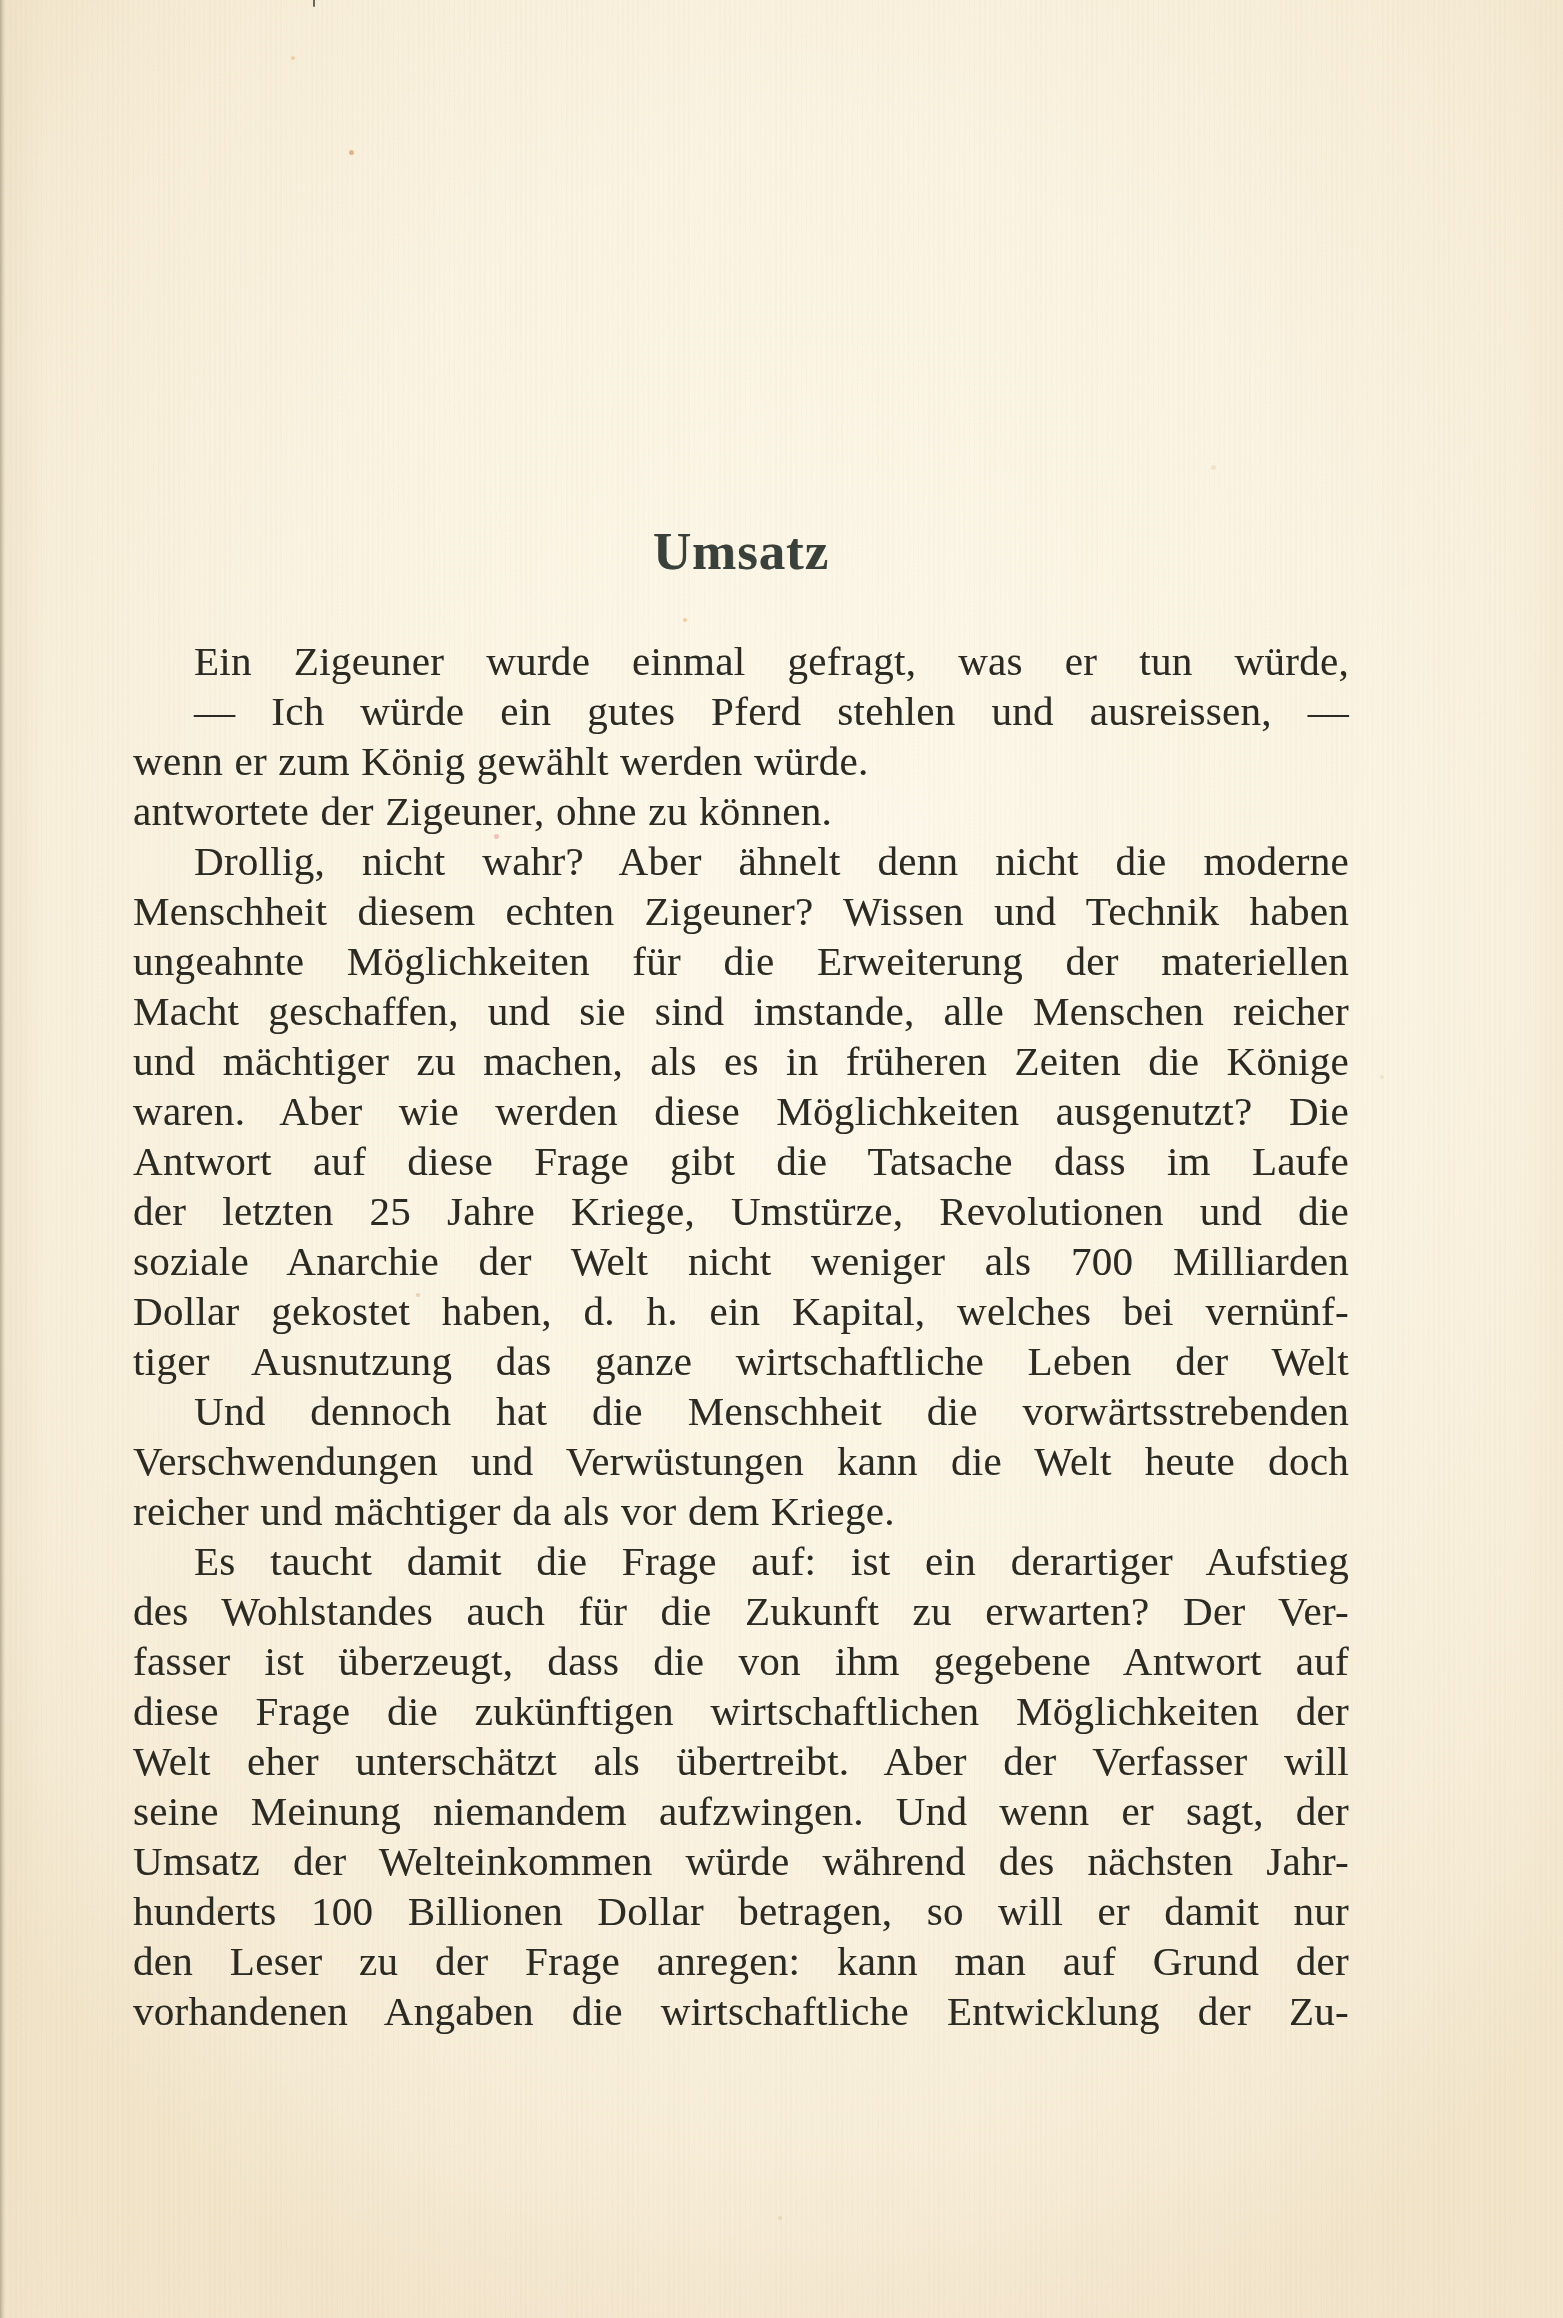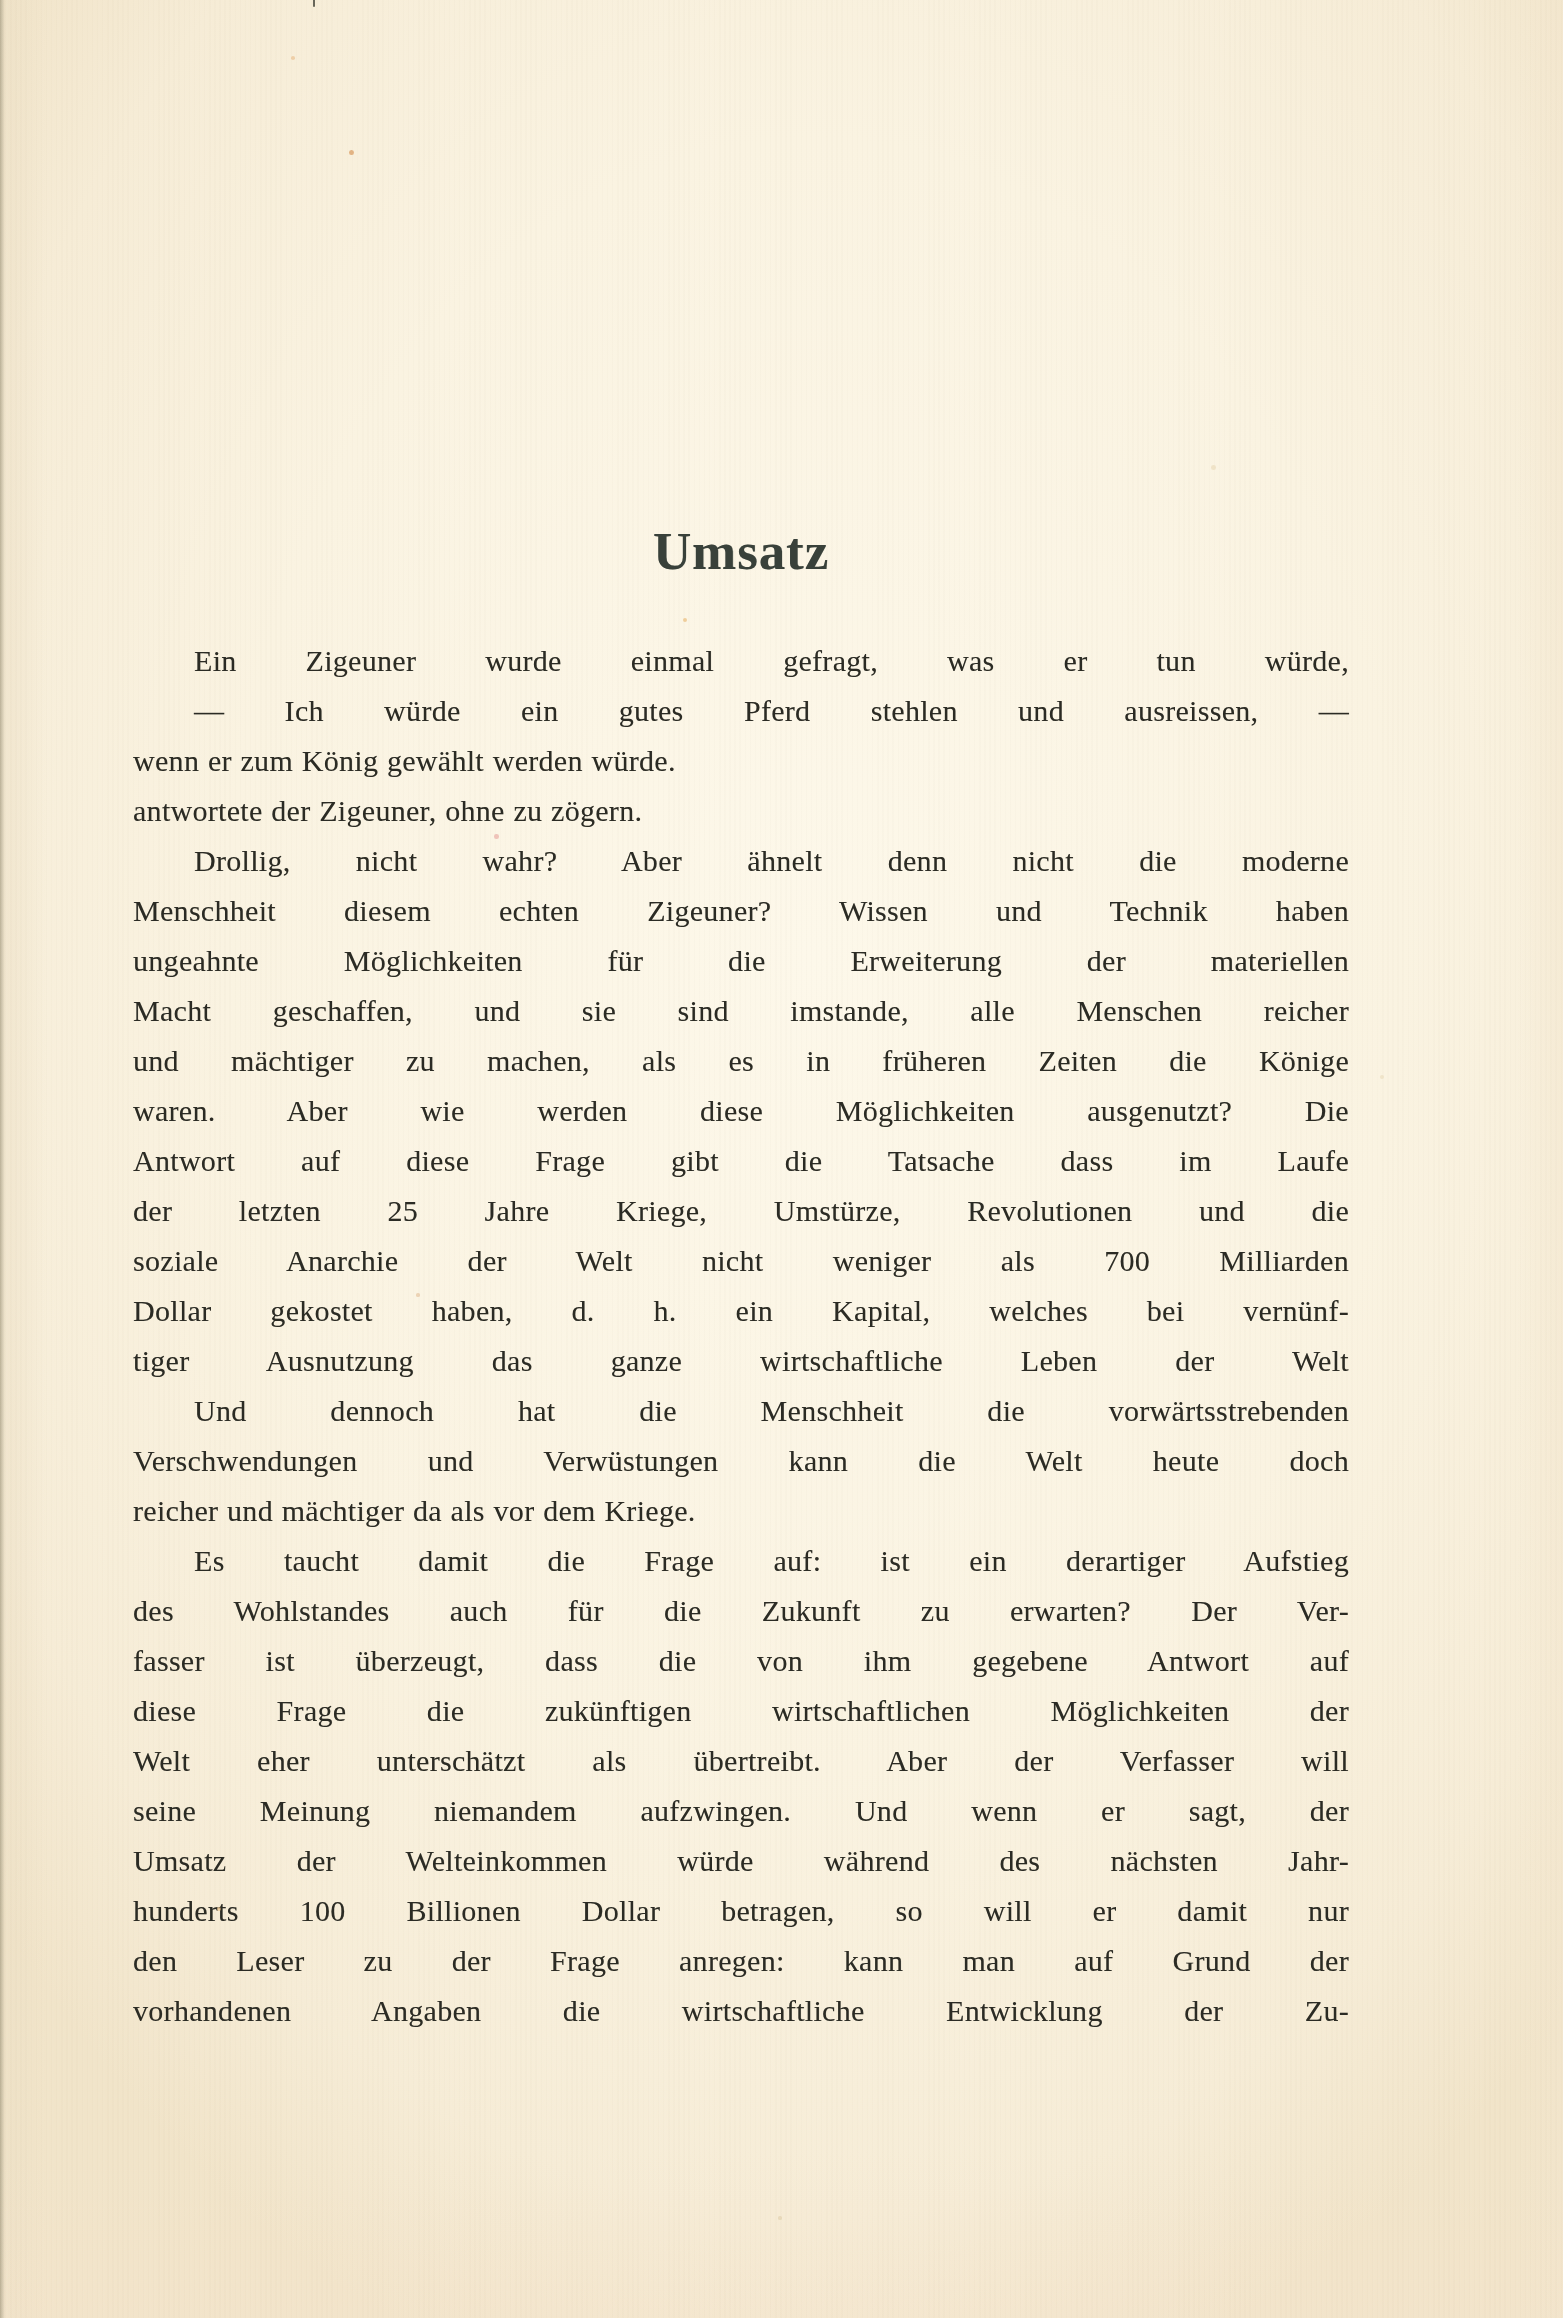--- a/index.html
+++ b/index.html
@@ -28,21 +28,21 @@
     font-size:53px;line-height:56px;
     font-weight:700;
     letter-spacing:0.9px;
     color:#39413a;
     text-shadow:0.3px 0.4px 0 rgba(57,65,58,.35);
   }
   .text-block{
     position:absolute;
     left:133px;top:636px;width:1216px;
     color:#2b2b24;
-    font-size:30px;line-height:50px;
+    font-size:41px;line-height:50px;
     letter-spacing:0.3px;
     word-spacing:0.9px;
     text-shadow:0.2px 0.3px 0 rgba(43,43,36,.28);
   }
   .line{
     height:50px;
     white-space:nowrap;      
     text-align:justify;
     text-align-last:justify;
     text-justify:inter-word;
@@ -80,21 +80,21 @@
 
 <div class="page">
   <div class="grain"></div>
 
   <h1 class="title">Umsatz</h1>
 
   <div class="text-block">
     <div class="line indent">Ein Zigeuner wurde einmal gefragt, was er tun würde,</div>
     <div class="line indent">— Ich würde ein gutes Pferd stehlen und ausreissen, —</div>
     <div class="line flush">wenn er zum König gewählt werden würde.</div>
-    <div class="line flush">antwortete der Zigeuner, ohne zu zögern.</div>
+    <div class="line flush">antwortete der Zigeuner, ohne zu können.</div>
     <div class="line indent">Drollig, nicht wahr? Aber ähnelt denn nicht die moderne</div>
     <div class="line">Menschheit diesem echten Zigeuner? Wissen und Technik haben</div>
     <div class="line">ungeahnte Möglichkeiten für die Erweiterung der materiellen</div>
     <div class="line">Macht geschaffen, und sie sind imstande, alle Menschen reicher</div>
     <div class="line">und mächtiger zu machen, als es in früheren Zeiten die Könige</div>
     <div class="line">waren. Aber wie werden diese Möglichkeiten ausgenutzt? Die</div>
     <div class="line">Antwort auf diese Frage gibt die Tatsache dass im Laufe</div>
     <div class="line">der letzten 25 Jahre Kriege, Umstürze, Revolutionen und die</div>
     <div class="line">soziale Anarchie der Welt nicht weniger als 700 Milliarden</div>
     <div class="line">Dollar gekostet haben, d. h. ein Kapital, welches bei vernünf-</div>

